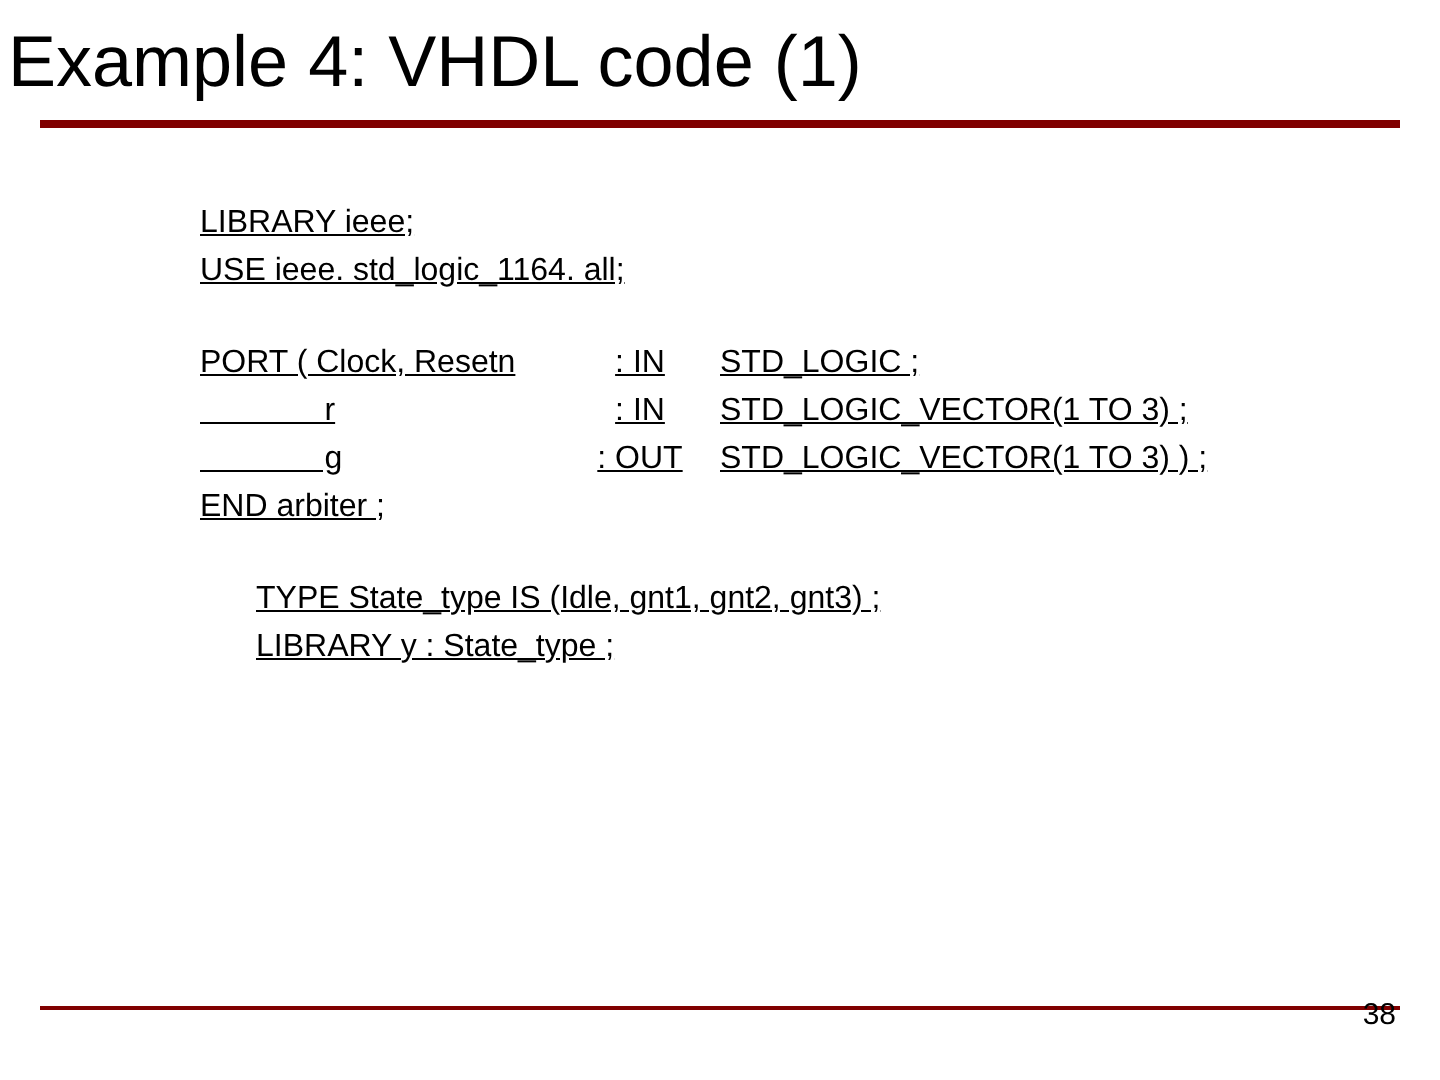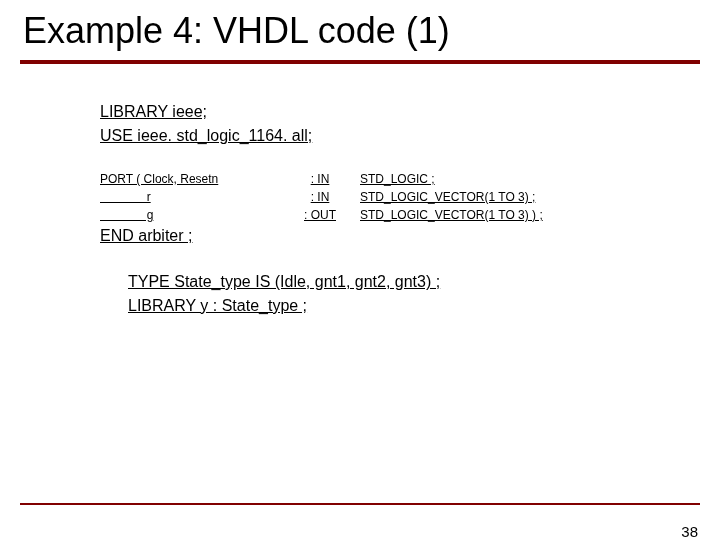--- a/index.html
+++ b/index.html
@@ -13,21 +13,21 @@
     overflow: hidden;
   }
   .slide {
     width: 720px;
     height: 540px;
     position: relative;
     box-sizing: border-box;
   }
   .title {
     position: absolute;
-    left: 23px;
+    left: 4px;
     top: 10px;
     font-size: 36px;
     font-weight: 400;
     color: #000;
     letter-spacing: 0px;
   }
   .hr {
     position: absolute;
     left: 20px;
     top: 60px;
@@ -48,38 +48,38 @@
   .code-block .row {
     white-space: nowrap;
   }
   .indent1 { padding-left: 28px; }
   .port-table {
     border-collapse: collapse;
   }
   .port-table td {
     padding: 0 10px 0 0;
     vertical-align: top;
-    font-size: 12px;
+    font-size: 16px;
     white-space: nowrap;
   }
   .port-col1 { min-width: 180px; }
   .port-col2 { min-width: 60px; text-align: center; }
   .port-col3 { }
   .footer-rule {
     position: absolute;
     left: 20px;
     bottom: 35px;
     width: 680px;
     height: 2px;
     background: #800000;
   }
   .page-num {
     position: absolute;
     right: 22px;
-    bottom: 0;
+    bottom: 24px;
     font-size: 15px;
     color: #000;
   }
   .spacer { height: 22px; }
 </style>
 </head>
 <body>
 
 <div class="slide">
 

